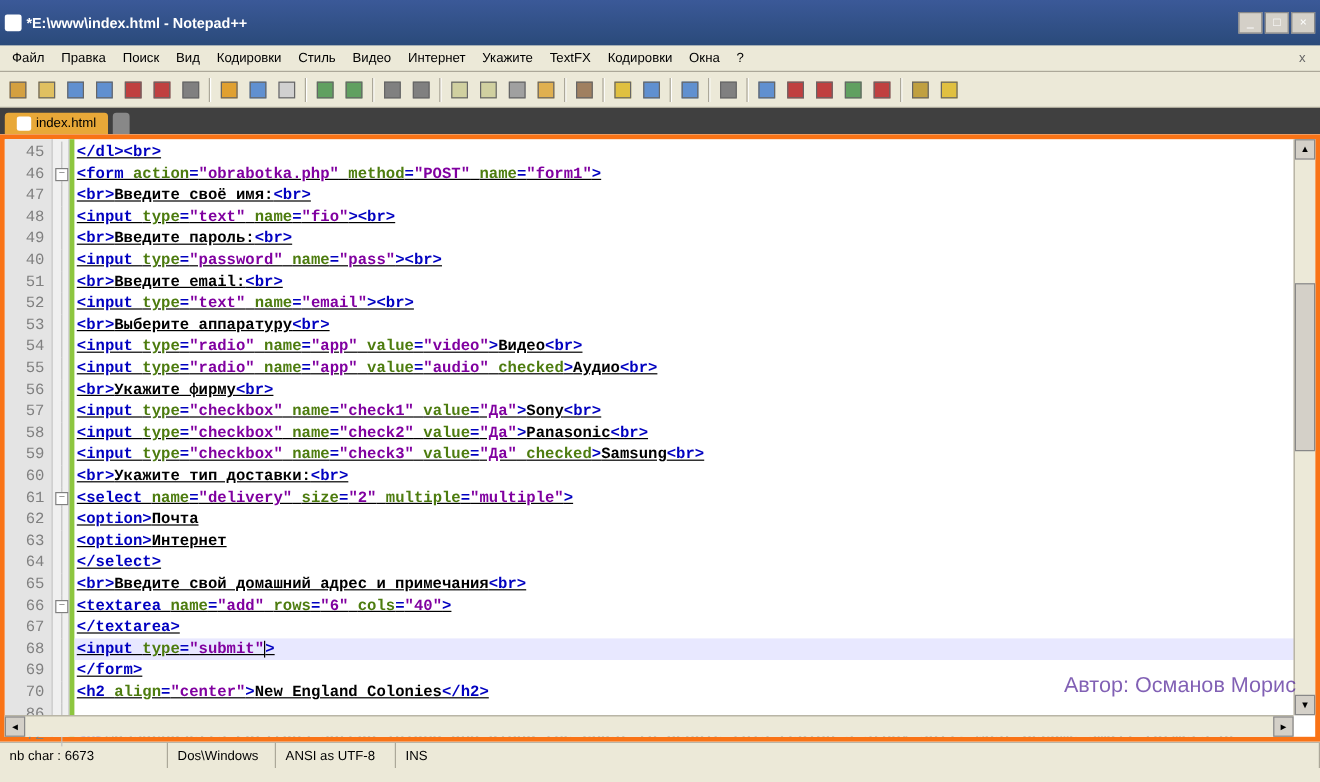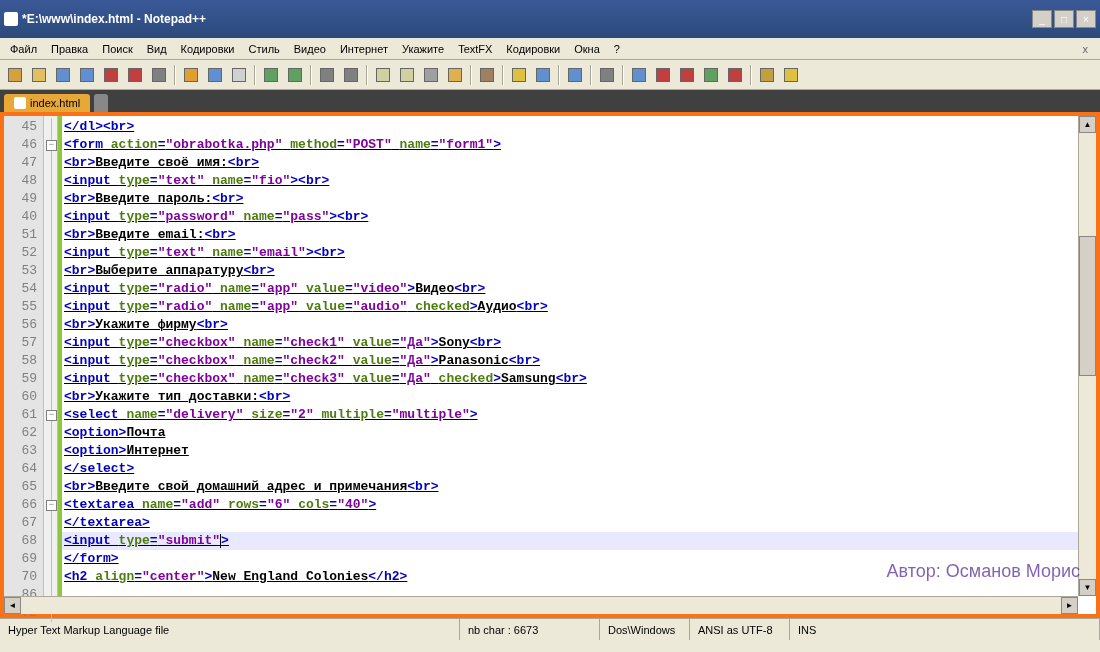--- a/index.html
+++ b/index.html
@@ -252,21 +252,20 @@
     <div class="sthumb" style="top:120px;height:140px"></div>
     <div class="sbtn" style="position:absolute;bottom:0">▼</div>
   </div>
   <div class="scrollbar-h">
     <div class="sbtn" style="left:0">◄</div>
     <div class="sbtn" style="right:0">►</div>
   </div>
 </div>
 
 <div class="statusbar">
-  <div class="cell" style="flex:0 0 460px">Hyper Text Markup Language file</div>
   <div class="cell" style="flex:0 0 140px">nb char : 6673</div>
   <div class="cell" style="flex:0 0 90px">Dos\Windows</div>
   <div class="cell" style="flex:0 0 100px">ANSI as UTF-8</div>
   <div class="cell" style="flex:1">INS</div>
 </div>
 
 <div class="watermark">
   <div>Автор: Османов Морис</div>
 </div>
 

